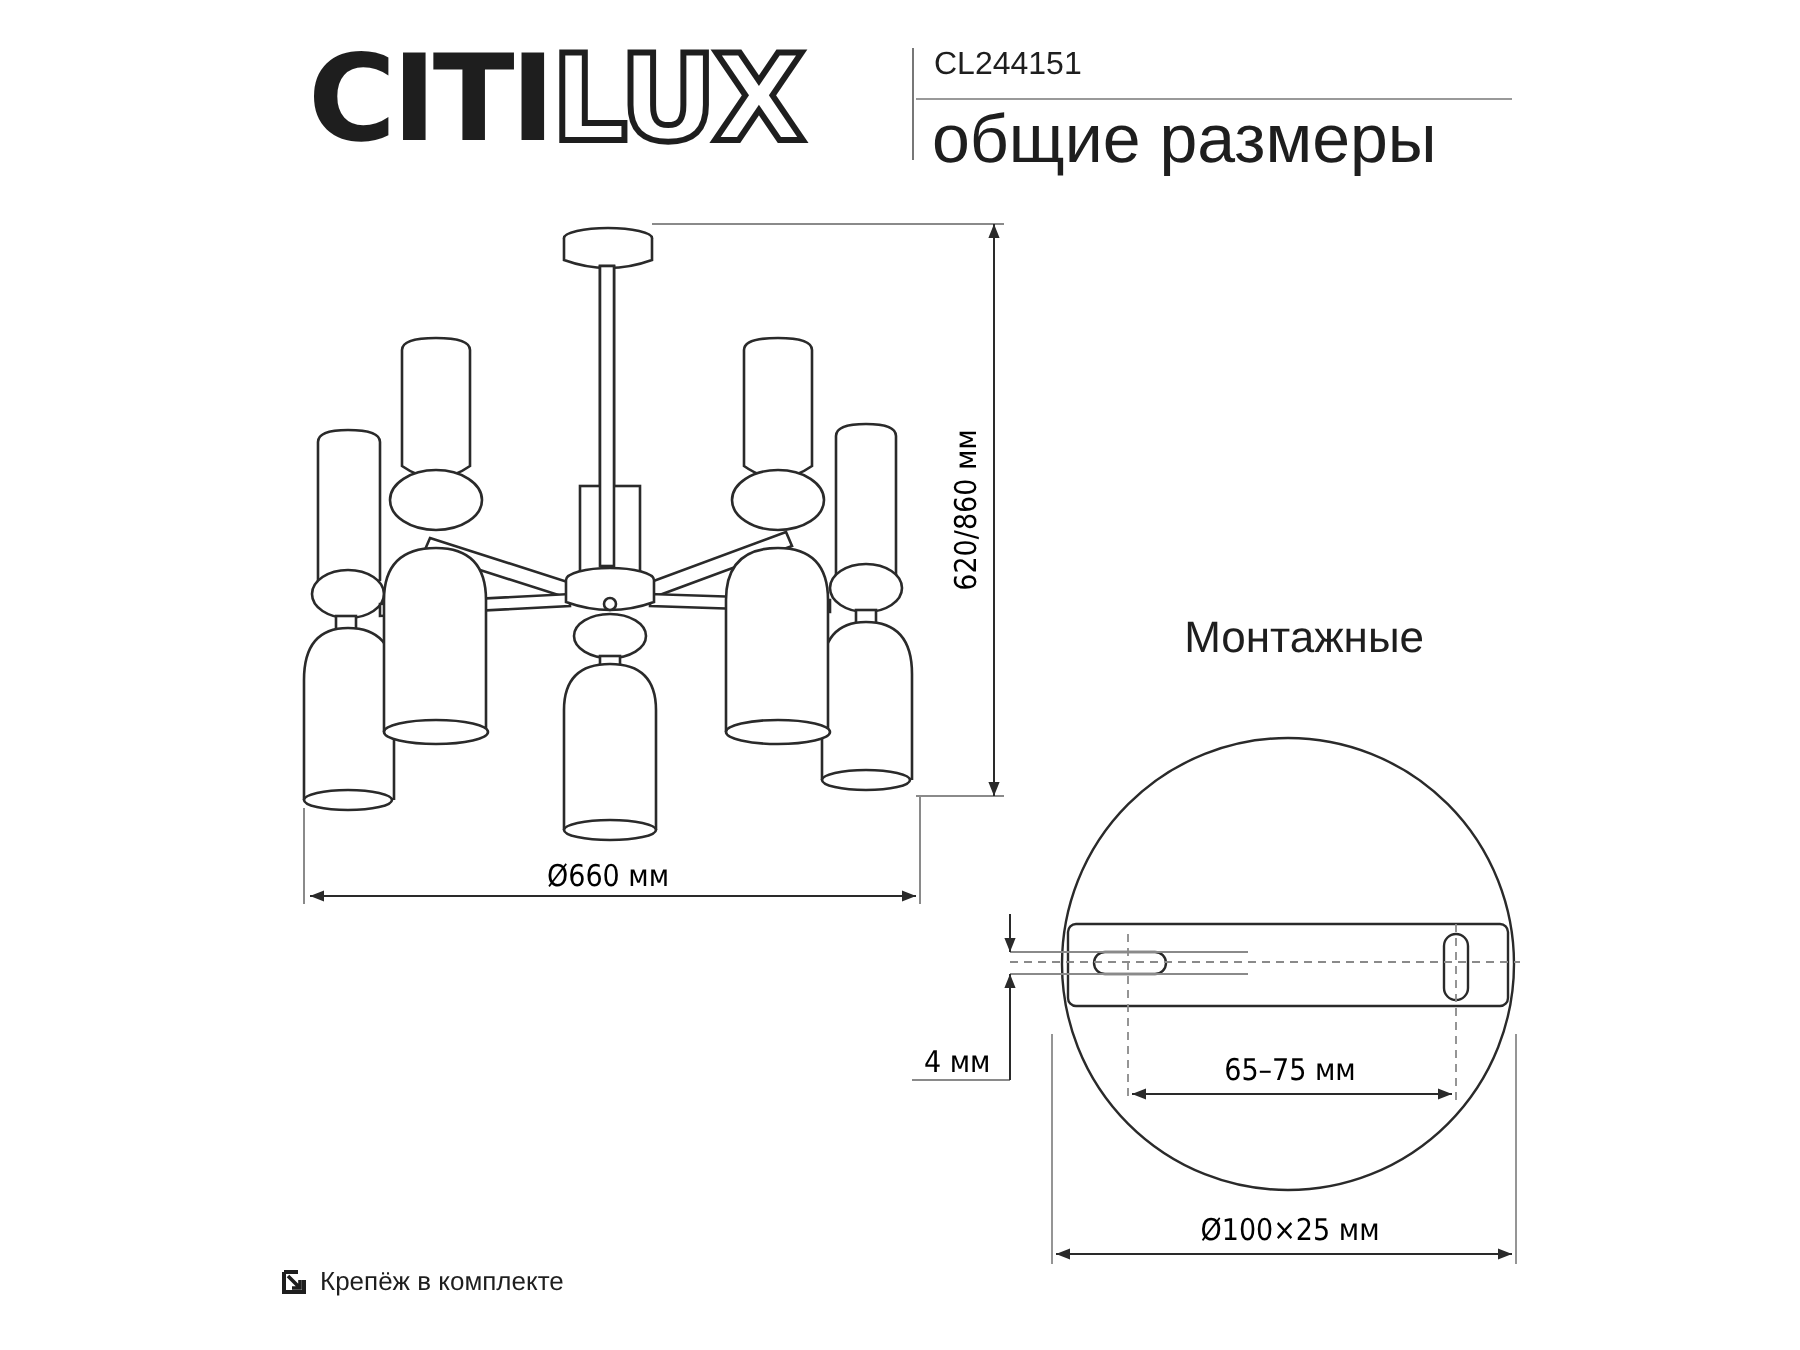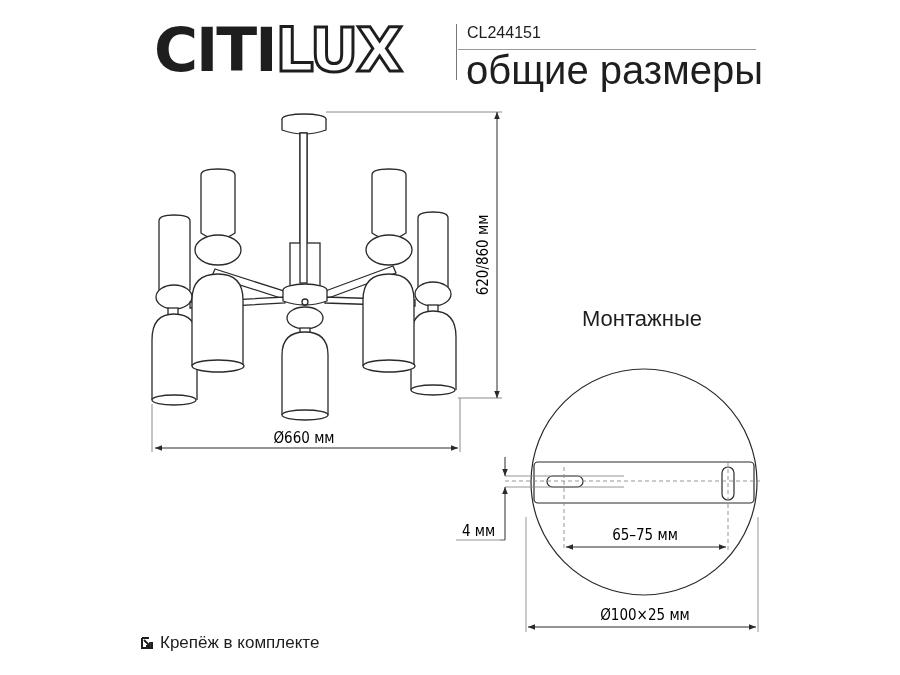--- a/index.html
+++ b/index.html
@@ -3,24 +3,24 @@
   <meta charset="utf-8">
   <style>
     html, body { margin: 0; padding: 0; background: #ffffff; }
     body { width: 900px; height: 675px; position: relative; overflow: hidden; font-family: "Liberation Sans", sans-serif; color: #1e1e1e; }
     .abs { position: absolute; }
     .logo { left: 138px; top: 20px; font-family: "DejaVu Sans", sans-serif; font-weight: bold; font-size: 60px; letter-spacing: -2px; line-height: 60px; color: #1e1e1e; margin-left: 16px; }
     .logo .outline { color: #ffffff; -webkit-text-stroke: 3px #1e1e1e; }
     .hdr-divider { left: 456px; top: 24px; width: 1px; height: 56px; background: #777; }
     .hdr-rule { left: 458px; top: 49px; width: 298px; height: 1px; background: #999; }
     .model { left: 467px; top: 20px; font-size: 16px; line-height: 26px; }
-    .subtitle { left: 466px; top: 50px; font-size: 40px; line-height: 40px; }
+    .subtitle { left: 466px; top: 50px; font-size: 34px; line-height: 40px; }
     .dim-text { font-family: "DejaVu Sans Condensed", "DejaVu Sans", sans-serif; font-size: 15px; color: #1e1e1e; }
-    .mount-title { left: 572px; top: 307px; font-size: 22px; line-height: 24px; text-align: center; width: 140px; }
-    .footer { left: 140px; top: 633px; display: flex; align-items: center; gap: 6px; font-size: 17px; }
+    .mount-title { left: 572px; top: 307px; font-size: 22px; line-height: 24px; text-align: right; width: 140px; }
+    .footer { left: 140px; top: 633px; display: flex; align-items: center; gap: 6px; font-size: 13px; }
     svg { position: absolute; left: 0; top: 0; }
   </style>
 </head>
 <body>
 
 <div class="abs logo"><span>CITI</span><span class="outline">LUX</span></div>
 <div class="abs hdr-divider"></div>
 <div class="abs hdr-rule"></div>
 <div class="abs model">CL244151</div>
 <div class="abs subtitle">общие размеры</div>

